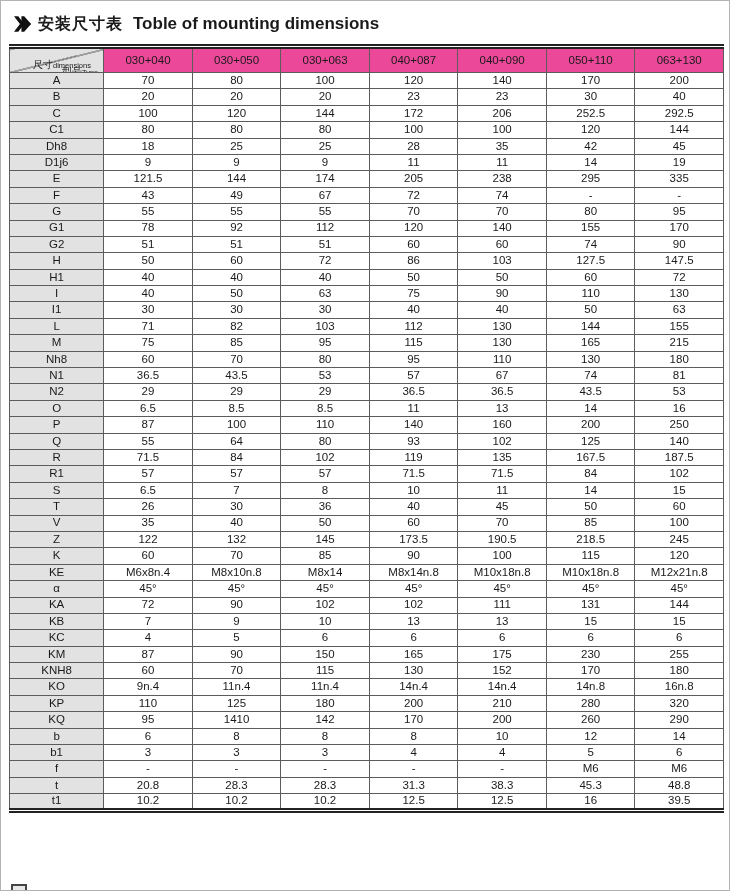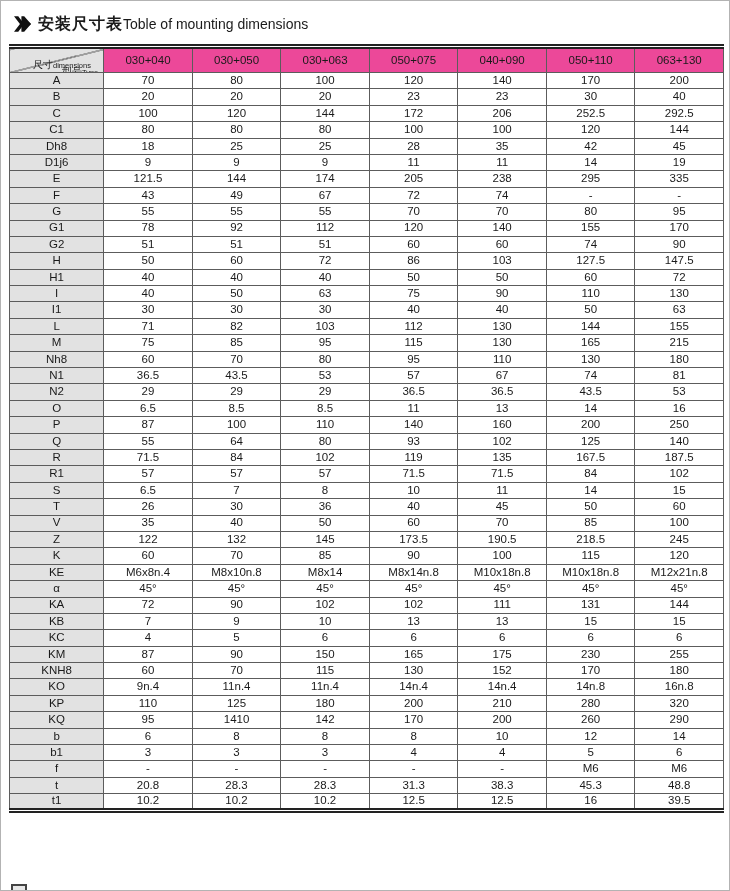--- a/index.html
+++ b/index.html
@@ -13,21 +13,21 @@
     color:#1a1a1a;
     overflow:hidden;
   }
   .title-row {
     display:flex; align-items:center;
     padding:11px 0 0 13px;
     height:24px;
   }
   .title-icon { width:17px; height:16px; margin-right:7px; flex:0 0 auto; }
   .title-zh { font-size:16px; font-weight:bold; letter-spacing:1px; }
-  .title-en { font-size:14px; font-weight:400; }
+  .title-en { font-size:17px; font-weight:700; margin-left:10px; }
 
   table.dim-table {
     position:absolute;
     left:8px; top:43px;
     width:715px;
     border-collapse:collapse;
     table-layout:fixed;
     border-top:5px double #222;
     border-bottom:5px double #222;
   }
@@ -104,21 +104,21 @@
     <thead>
       <tr>
         <th class="corner">
           <span class="corner-tr"><span>型号</span><span class="corner-sub">Type</span></span>
           <span class="corner-bl"><span>尺寸</span><span class="corner-sub">dimensions</span></span>
         </th>
 
       <th>030+040</th>
           <th>030+050</th>
           <th>030+063</th>
-          <th>050+075</th>
+          <th>040+087</th>
           <th>040+090</th>
           <th>050+110</th>
           <th>063+130</th>
         </tr>
     </thead>
     <tbody>
 
     <tr>
           <td class="row-label">A</td>
           <td class="cell">70</td>

